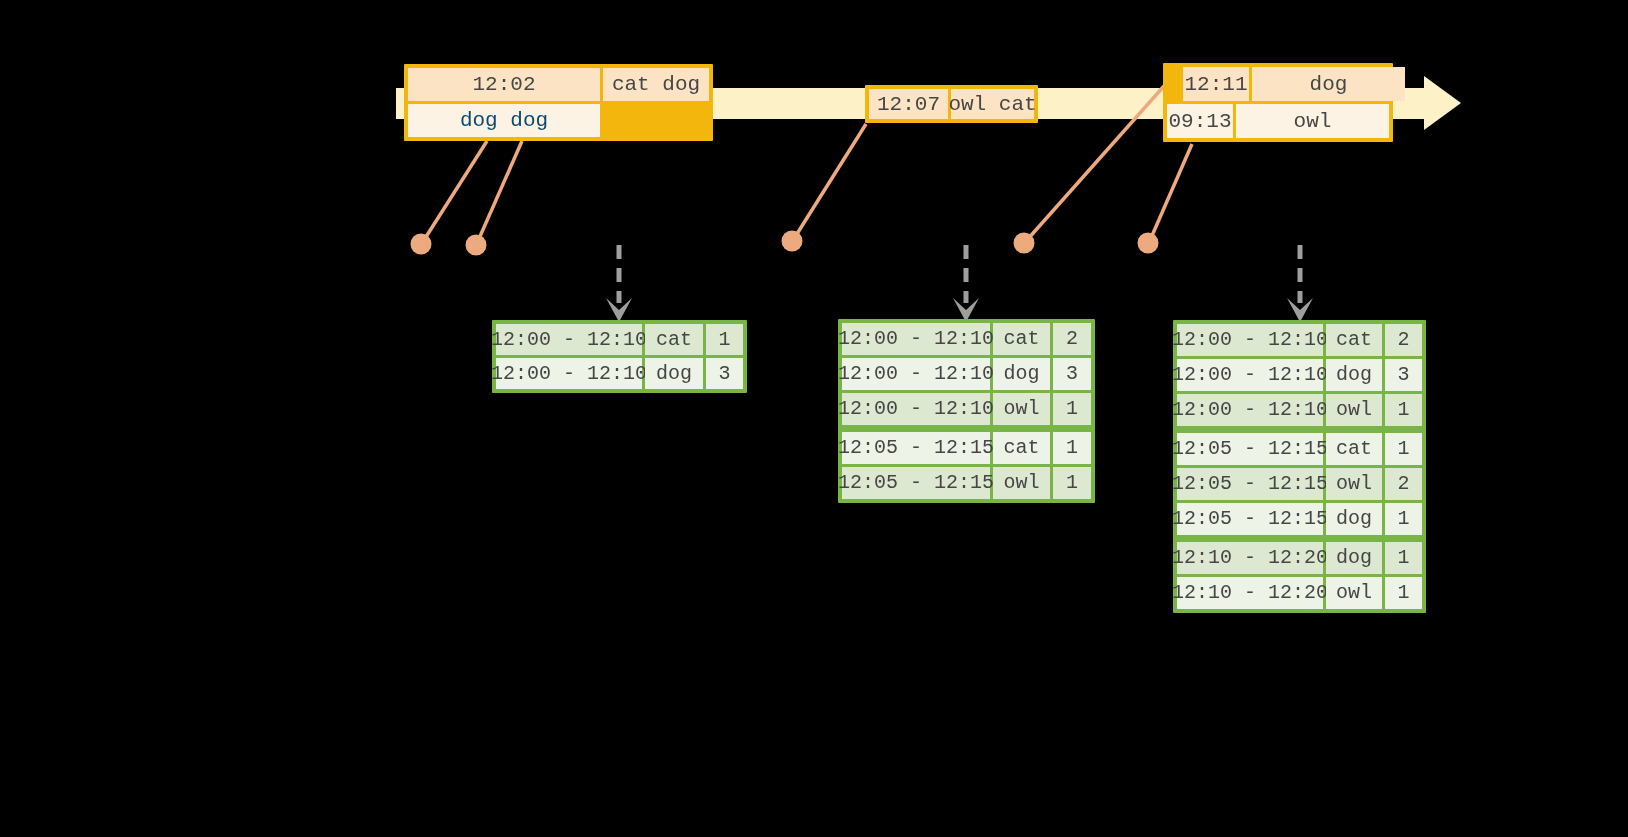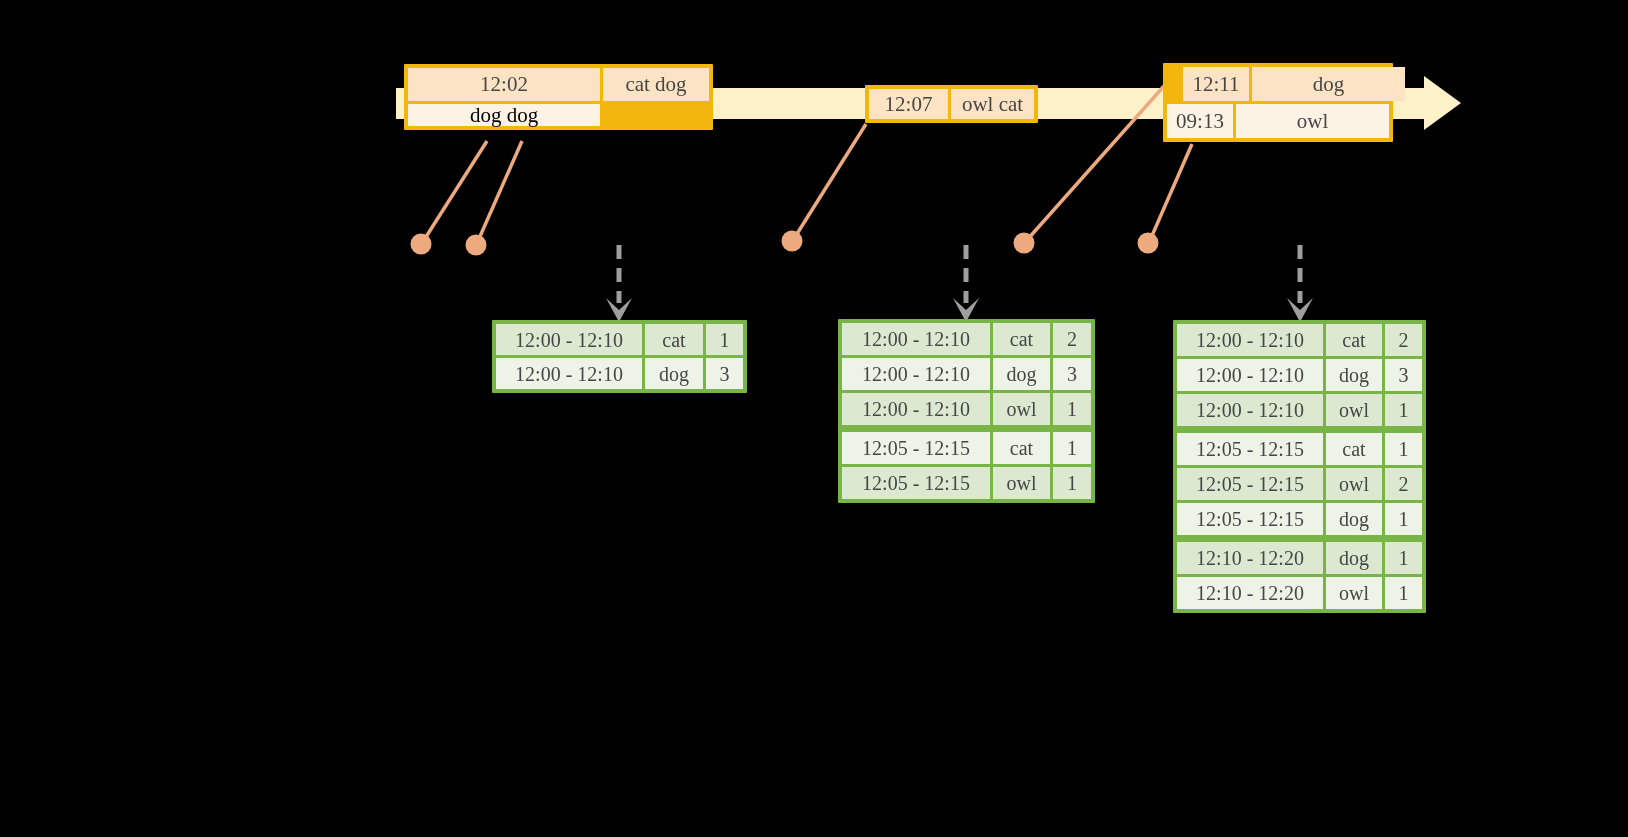--- a/index.html
+++ b/index.html
@@ -1,18 +1,18 @@
 <!DOCTYPE html>
 <html><head>
 <meta charset="utf-8">
 <style>
   html,body{margin:0;padding:0;background:#000;}
   .stage{
     position:relative;width:1628px;height:837px;overflow:hidden;
-    font-family:Liberation Serif, serif;
+    font-family:Liberation Mono, monospace;
   }
   .layer{position:absolute;left:0;top:0;}
   .tbl{position:absolute;display:flex;flex-direction:column;gap:3px;
        padding:4px;box-sizing:border-box;border-radius:1px;}
   .tbl .row{display:grid;gap:3px;}
   .tbl .cell{display:flex;align-items:center;justify-content:center;
              line-height:1;white-space:nowrap;}
   .evt .cell{font-size:21px;}
   .res .cell{font-size:20px;}
   .gap-group{margin-top:4px;} 
@@ -55,21 +55,21 @@
     </g>
   </svg>
 
   <div id="tables">
       <div class="tbl evt" style="left: 404px; top: 64px; width: 309px; background: rgb(242, 182, 13);">
         <div class="row" style="grid-template-columns: 192px 106px;">
           <div class="cell" style="background: rgb(251, 227, 195); color: rgb(70, 70, 70); height: 33px;">12:02</div>
           <div class="cell" style="background: rgb(251, 227, 195); color: rgb(70, 70, 70); height: 33px;">cat dog</div>
         </div>
         <div class="row" style="grid-template-columns: 192px 106px;">
-          <div class="cell" style="background: rgb(253, 243, 228); color: #000000; height: 22px;">dog dog</div>
+          <div class="cell" style="background: rgb(253, 243, 228); color: #0c4a6e; height: 33px;">dog dog</div>
         </div>
       </div>
       <div class="tbl evt" style="left: 865px; top: 85px; width: 173px; background: rgb(242, 182, 13);">
         <div class="row" style="grid-template-columns: 79px 83px;">
           <div class="cell" style="background: rgb(251, 227, 195); color: rgb(70, 70, 70); height: 30px;">12:07</div>
           <div class="cell" style="background: rgb(251, 227, 195); color: rgb(70, 70, 70); height: 30px;">owl cat</div>
         </div>
       </div>
       <div class="tbl evt" style="left: 1163px; top: 63px; width: 230px; background: rgb(242, 182, 13);">
         <div class="row" style="grid-template-columns: 66px 153px; padding-left: 16px;">

